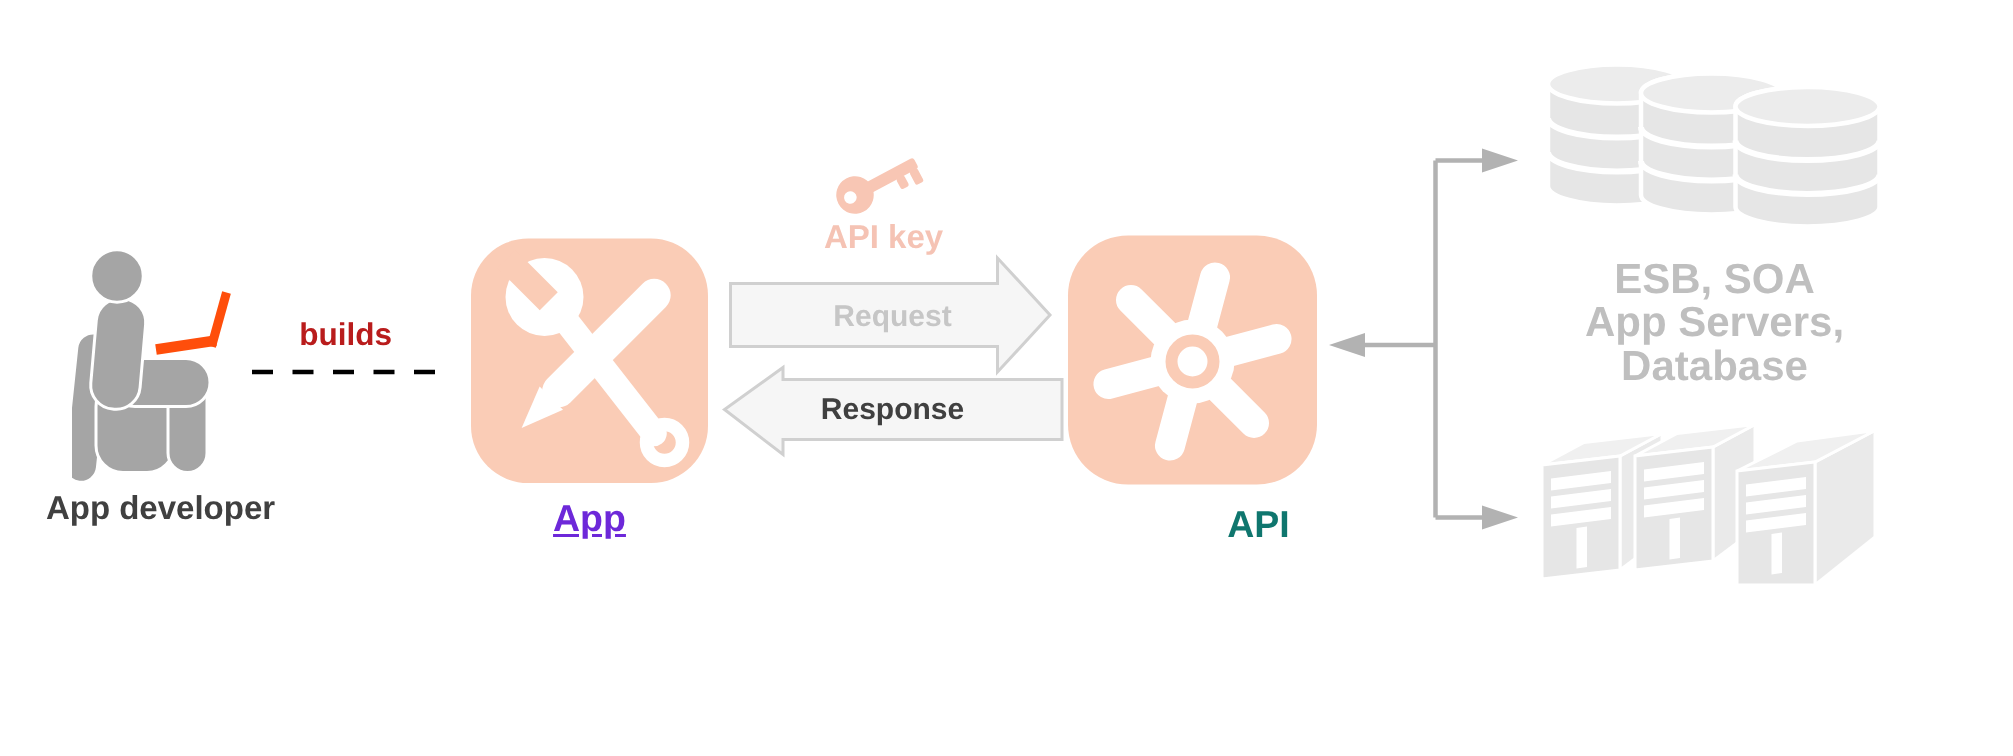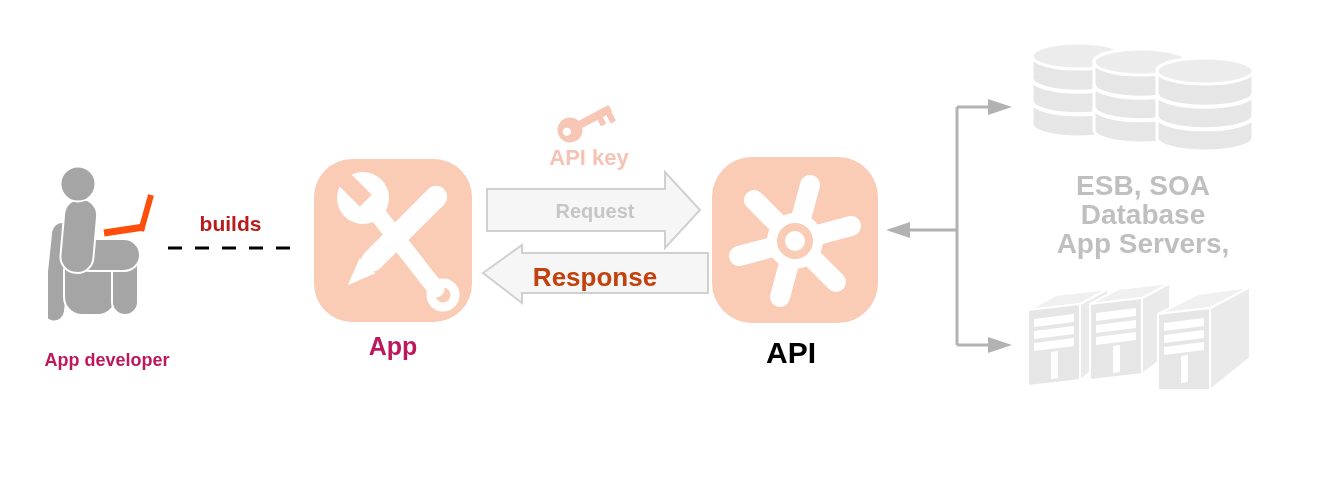--- a/index.html
+++ b/index.html
@@ -5,34 +5,34 @@
   html,body { margin:0; padding:0; background:#fff; }
   .stage {
     position:relative; width:1342px; height:504px; background:#ffffff;
     font-family:"Liberation Sans", sans-serif; overflow:hidden;
   }
   .abs { position:absolute; }
   .lbl { position:absolute; font-weight:bold; text-align:center; white-space:nowrap; }
 
   #diagram-lines { left:0; top:0; }
 
-  #app-developer-label { left:14px;  top:326px; width:186px; font-size:18px; color:#be185d;margin-top:24px; }
+  #app-developer-label { left:14px;  top:326px; width:186px; font-size:22px; color:#404040; }
   #builds-label        { left:183px; top:212px; width:95px;  font-size:21px; color:#b91c1c; }
 
   .icon-card { position:absolute; background:#FACCB6; }
   #app-card  { left:314px; top:159px; width:158px; height:163px; border-radius:38px; }
   #api-card  { left:712px; top:157px; width:166px; height:166px; border-radius:40px; }
 
-  #app-label { left:314px; top:332px; width:158px; font-size:25px; color:#be185d; }
-  #api-label { left:708px; top:336px; width:166px; font-size:30px; color:#000000; }
+  #app-label { left:314px; top:332px; width:158px; font-size:25px; color:#6d28d9;text-decoration:underline; }
+  #api-label { left:756px; top:336px; width:166px; font-size:25px; color:#0f766e; }
 
   #key-svg        { left:556px; top:100px; }
   #api-key-label  { left:514px; top:145px; width:150px; font-size:22px; color:#F5C3B4; }
   #request-label  { left:520px; top:200px; width:150px; font-size:20px; color:#C6C6C6; }
-  #response-label { left:519px; top:262px; width:152px; font-size:26px; color:#c2410c; }
+  #response-label { left:519px; top:262px; width:152px; font-size:20px; color:#404040; }
 
   #person-svg  { left:48px;  top:165px; }
   #db-svg      { left:1023px; top:38px; }
   #servers-svg { left:1018px; top:282px; }
 
   #esb-label { left:1037px; top:171px; width:212px; font-size:28px; line-height:29px; color:#BFBFBF; }
   #esb-label div { white-space:nowrap; }
   #backend-label { left:1010px; top:427px; width:254px; font-size:26px; color:#C9C9C9; }
 </style>
 </head>
@@ -135,22 +135,22 @@
     </g>
     <g stroke="#ffffff">
       <path d="M134,33 A48,13 0 0 1 230,33 L230,100 A48,13 0 0 1 134,100 Z" fill="#E6E6E6" stroke-width="3"></path>
       <ellipse cx="182" cy="33" rx="48" ry="13" fill="#ECECEC" stroke-width="3"></ellipse>
       <path d="M134,55.7 A48,13 0 0 0 230,55.7" fill="none" stroke-width="4"></path>
       <path d="M134,78.3 A48,13 0 0 0 230,78.3" fill="none" stroke-width="4"></path>
     </g>
   </svg>
   <div id="esb-label" class="lbl">
     <div>ESB, SOA</div>
+    <div>App Servers,</div>
     <div>Database</div>
-    <div>App Servers,</div>
   </div>
 
   <svg id="servers-svg" class="abs" width="240" height="124" viewBox="0 0 240 124">
     <g stroke="#ffffff" stroke-width="2">
       <polygon points="62,22 90,7 90,77 62,98" fill="#EAEAEA"></polygon>
       <polygon points="10,28 62,22 90,7 38,13" fill="#F0F0F0"></polygon>
       <polygon points="10,28 62,22 62,98 10,104" fill="#E6E6E6"></polygon>
       <g fill="#ffffff" stroke="none">
         <polygon points="16,37 56,32 56,40 16,45"></polygon>
         <polygon points="16,49 56,44 56,52 16,57"></polygon>

